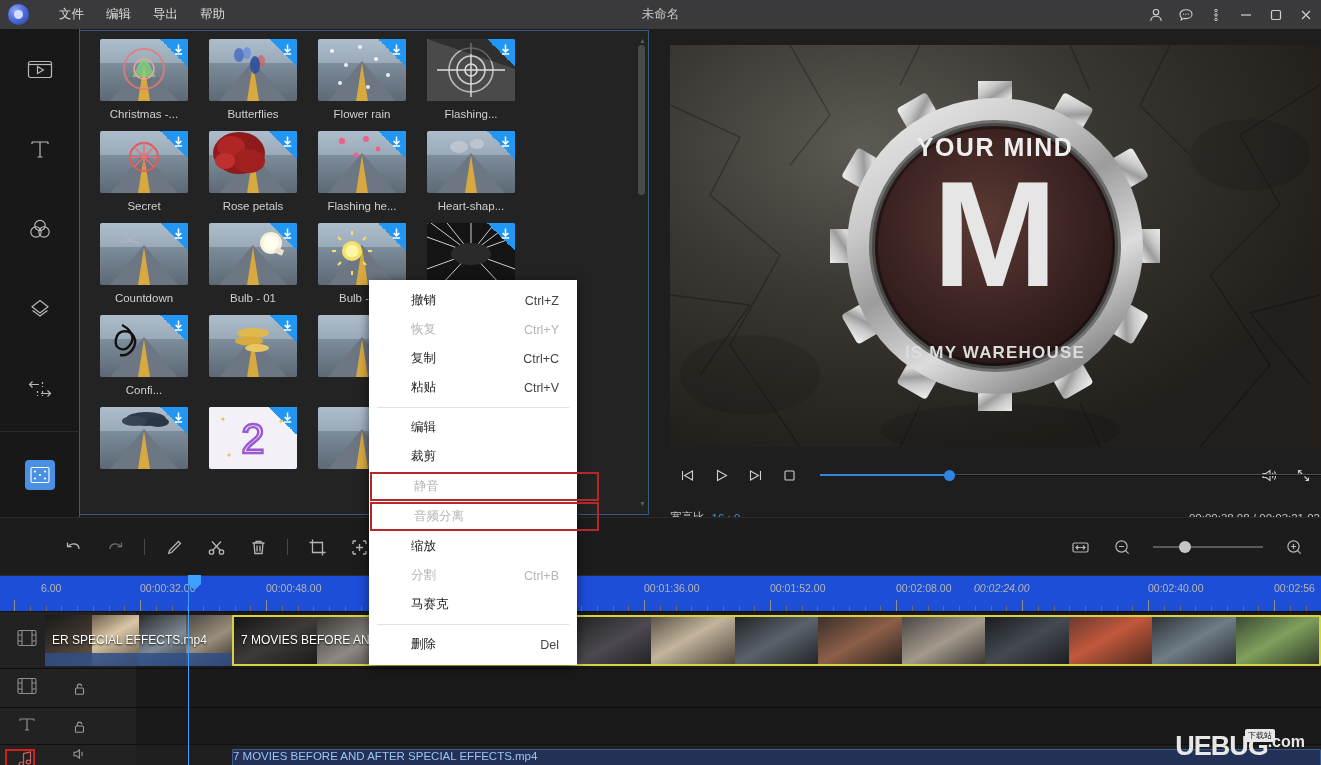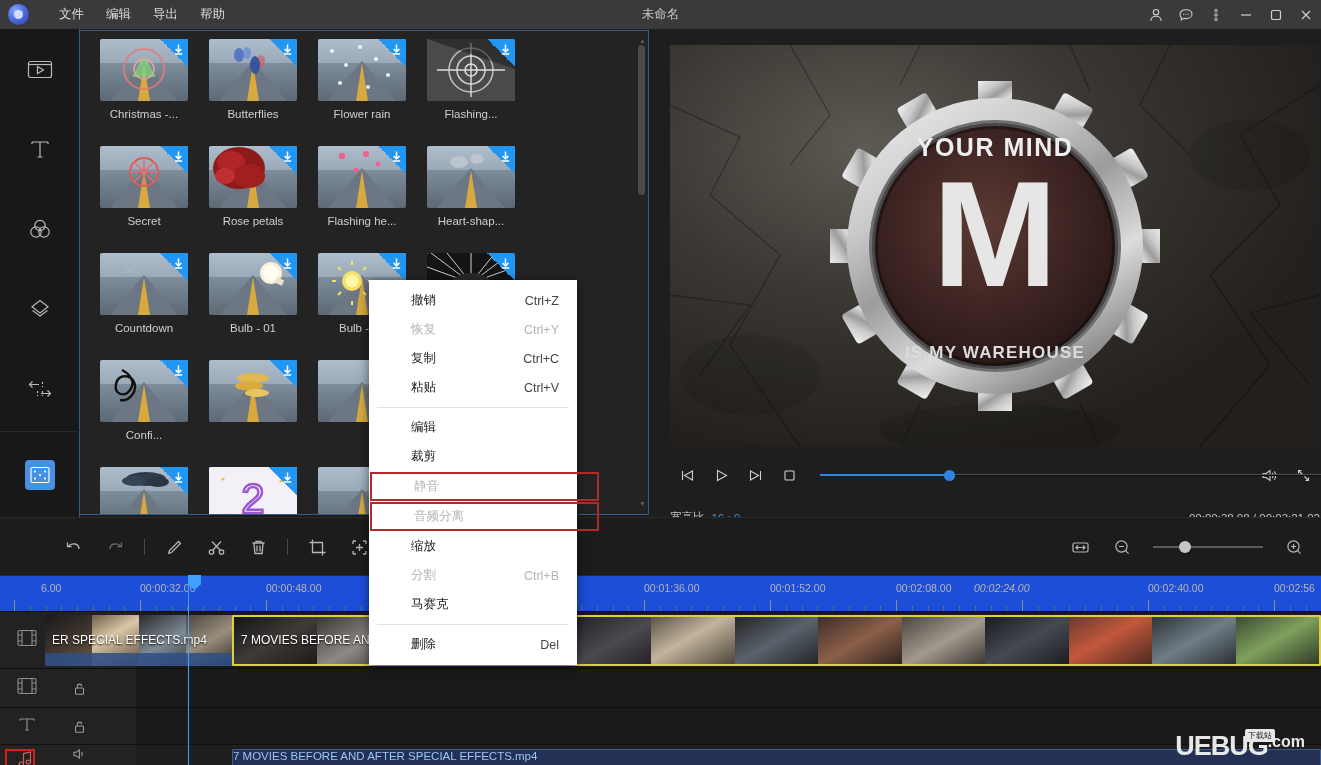--- a/index.html
+++ b/index.html
@@ -69,21 +69,21 @@
   .browser {
     position:absolute; left:80px; top:30px; width:569px; height:485px;
     background:#232323; border:1px solid #3a5a86; border-left:none;
     overflow:hidden;
   }
   .grid {
     position:absolute; left:0; top:0; width:552px; height:485px;
     padding:8px 0 0 20px;
     display:flex; flex-wrap:wrap; align-content:flex-start;
   }
-  .cell { width:109px; height:107px; margin:0 0 0 0; }
+  .cell { width:109px; height:92px; margin:0 0 0 0; }
   .thumb {
     position:relative; width:88px; height:62px; border-radius:2px; overflow:hidden;
     background:#39434d;
   }
   .road {
     position:absolute; inset:0;
     background:
       linear-gradient(to bottom, #aebdcb 0%, #9aaab9 38%, #7d8d9b 39%, #5d6975 100%);
   }
   .road::before{

